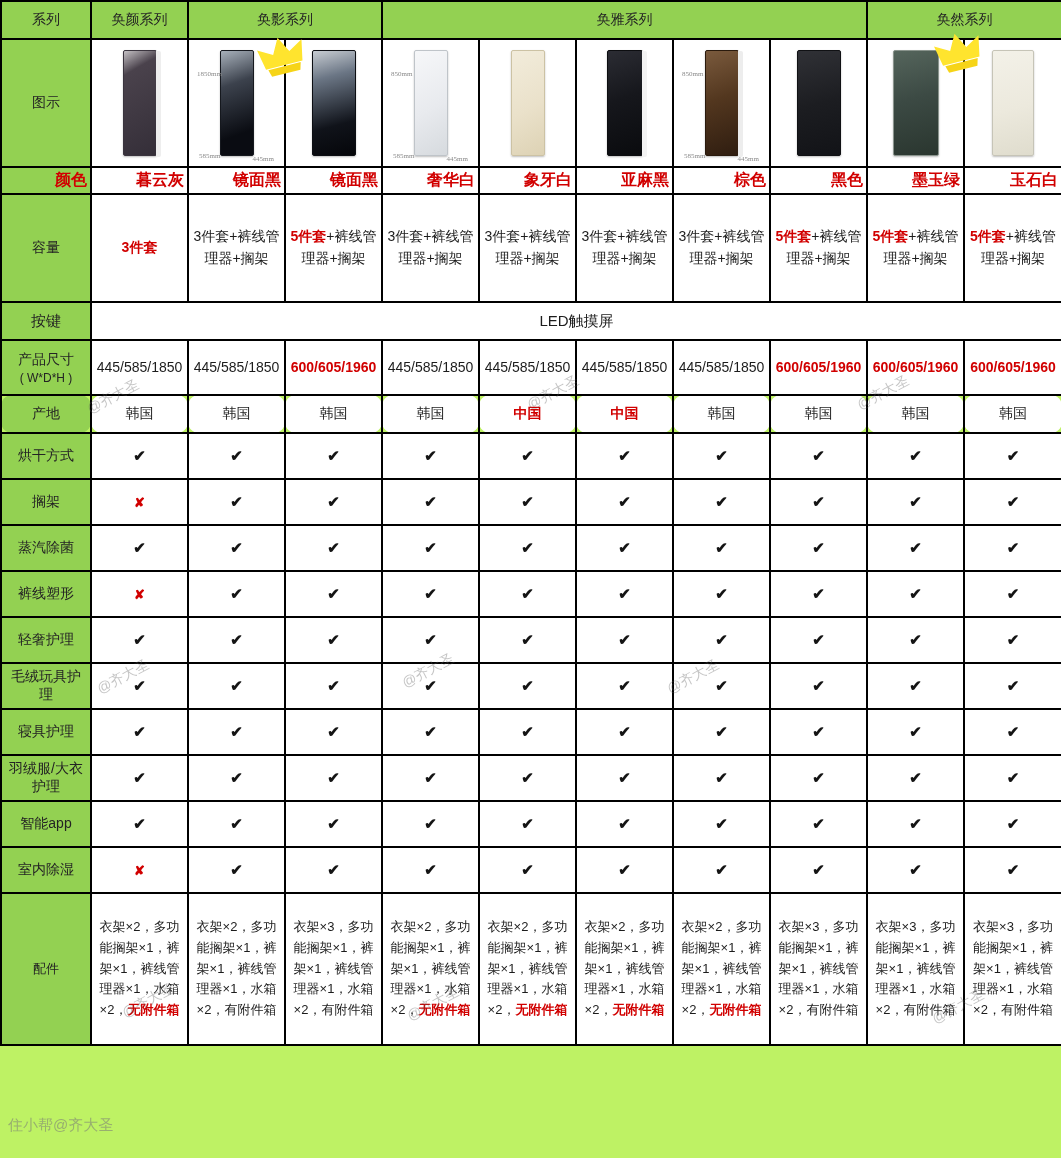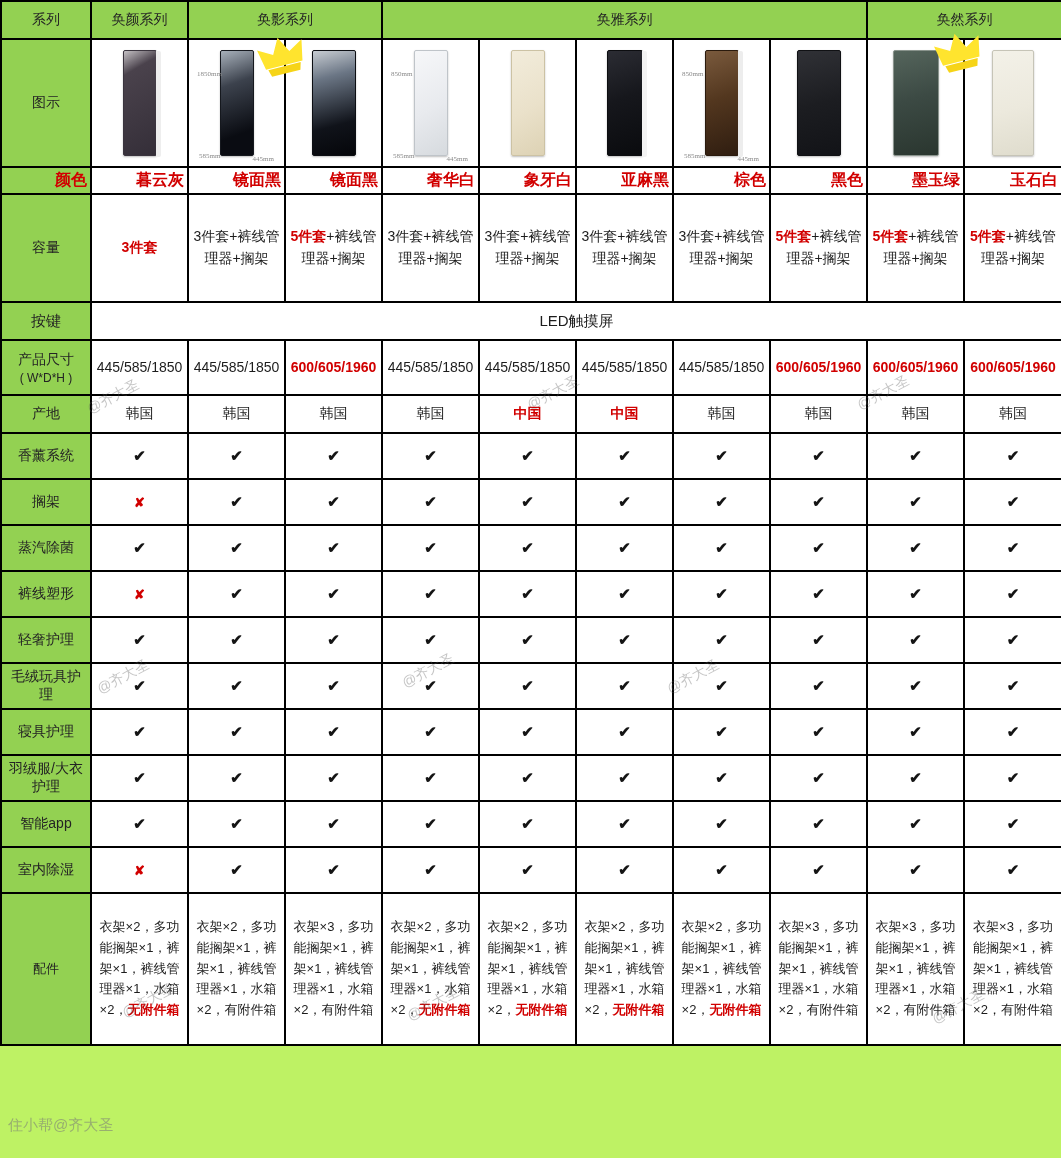--- a/index.html
+++ b/index.html
@@ -16,21 +16,21 @@
   }
   td.lbl{ background:var(--green); font-size:14px; color:#242424; }
   tr.r-series td{ height:38px; } tr.r-series td{ background:var(--green); font-size:14px; color:#242424;}
   tr.r-model td{ height:40px; background:var(--green); font-size:15px; color:#2d2d2d; }
   tr.r-price td{ height:36px; font-size:15px; }
   tr.r-image td{ height:128px; padding:4px 2px;font-family:Liberation Serif, serif; }
   tr.r-color td{ height:27px; font-size:16px; font-weight:bold; color:var(--red);text-align:right; }
   tr.r-cap td{ height:108px; font-size:14px; line-height:1.55; }
   tr.r-dry td, tr.r-btn td{ height:38px; font-size:15px; }
   tr.r-size td{ height:55px; font-size:14px; line-height:1.45; word-break:break-all; }
-  tr.r-origin td{ height:38px; font-size:14px; }
+  tr.r-origin td{ height:38px; font-size:14px;border-radius:11px; }
   tr.r-feat td{ height:46px; }
   tr.r-acc td{ height:152px; font-size:13px; line-height:1.6; padding:3px 2px; }
   tr.r-price td.lbl, tr.r-image td.lbl, tr.r-color td.lbl, tr.r-cap td.lbl,
   tr.r-dry td.lbl, tr.r-btn td.lbl, tr.r-size td.lbl, tr.r-origin td.lbl,
   tr.r-feat td.lbl, tr.r-acc td.lbl{ background:var(--green); }
   .red{ color:var(--red); font-weight:bold; }
   .chk{ font-size:15px; font-weight:bold; color:#141414; }
   .crs{ font-size:13px; font-weight:bold; color:var(--red); }
   .size2{ font-size:12px; line-height:1.35; display:block; }
   
@@ -194,21 +194,21 @@
           <td>韩国</td>
           <td>韩国</td>
           <td class="red">中国</td>
           <td class="red">中国</td>
           <td>韩国</td>
           <td>韩国</td>
           <td>韩国</td>
           <td>韩国</td>
         </tr>
         <tr class="r-feat">
-          <td class="lbl">香薰系统</td>
+          <td class="lbl">烘干方式</td>
           <td><span class="chk">✔</span></td>
           <td><span class="chk">✔</span></td>
           <td><span class="chk">✔</span></td>
           <td><span class="chk">✔</span></td>
           <td><span class="chk">✔</span></td>
           <td><span class="chk">✔</span></td>
           <td><span class="chk">✔</span></td>
           <td><span class="chk">✔</span></td>
           <td><span class="chk">✔</span></td>
           <td><span class="chk">✔</span></td>

